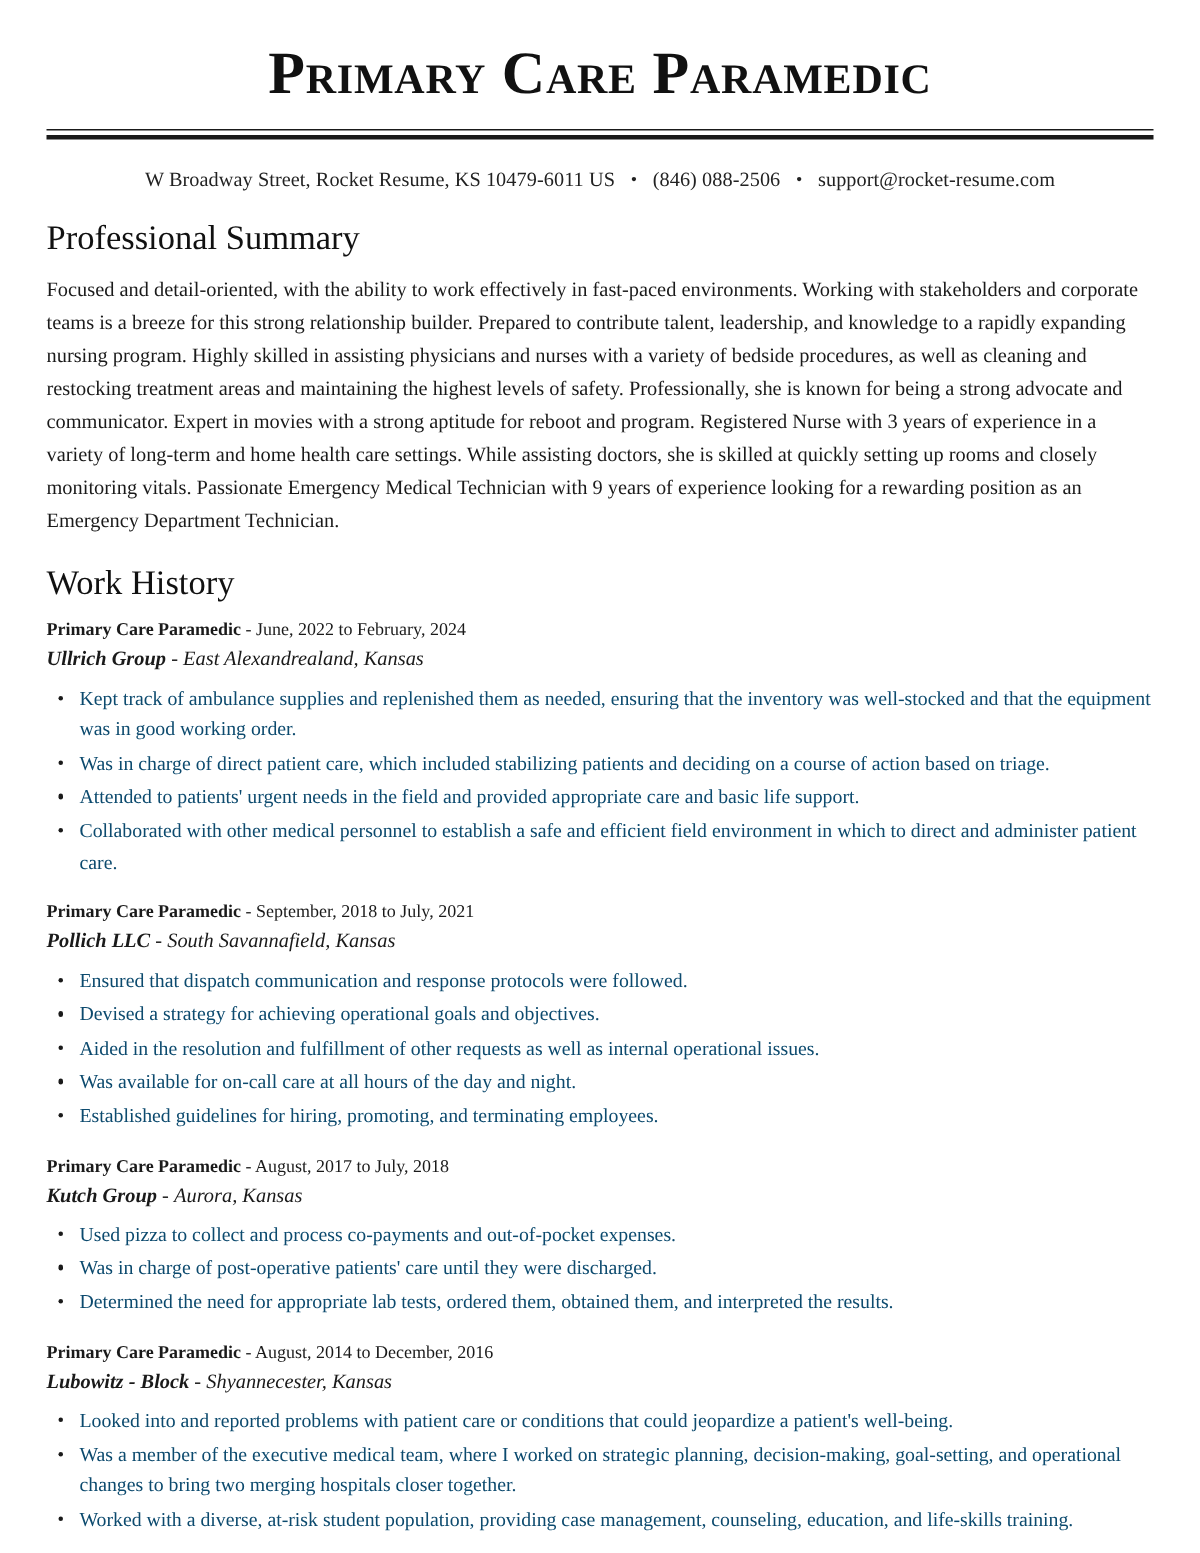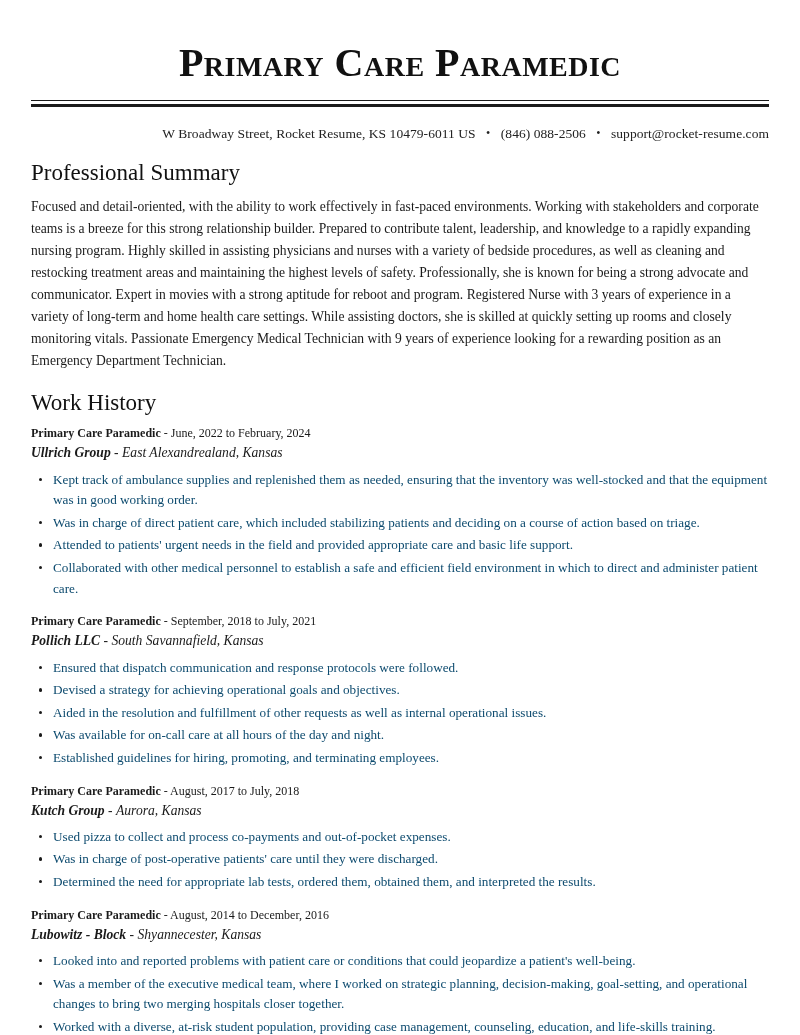--- a/index.html
+++ b/index.html
@@ -11,21 +11,21 @@
     width: 800px;
     height: 1035px;
     overflow: hidden;
     font-family: "Liberation Serif", "DejaVu Serif", serif;
     color: #1a1a1a;
   }
   .page {
     width: 800px;
     height: 760px;
     box-sizing: border-box;
-    padding: 14px 31px;
+    padding: 0 31px;
     position: relative;
   }
 
   
   .doc-title {
     text-align: center;
     font-family: "Liberation Serif", "DejaVu Serif", serif;
     font-weight: bold;
     font-variant: small-caps;
     font-size: 40px;
@@ -43,21 +43,21 @@
     background: #1a1a1a;
   }
   .rule-gap {
     height: 3px;
   }
   .rule-thick {
     height: 3px;
     background: #1a1a1a;
   }
   .contact-line {
-    text-align: right;
+    text-align: center;
     font-size: 13.5px;
     color: #222222;
     margin-top: 19px;
     letter-spacing: 0.05px;
   }
   .contact-sep {
     display: inline-block;
     padding: 0 7px;
     font-size: 12px;
     vertical-align: 1px;

